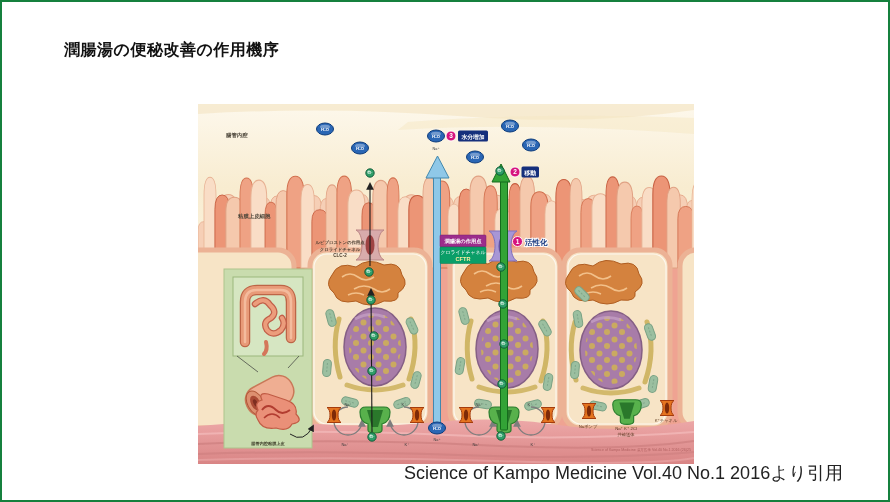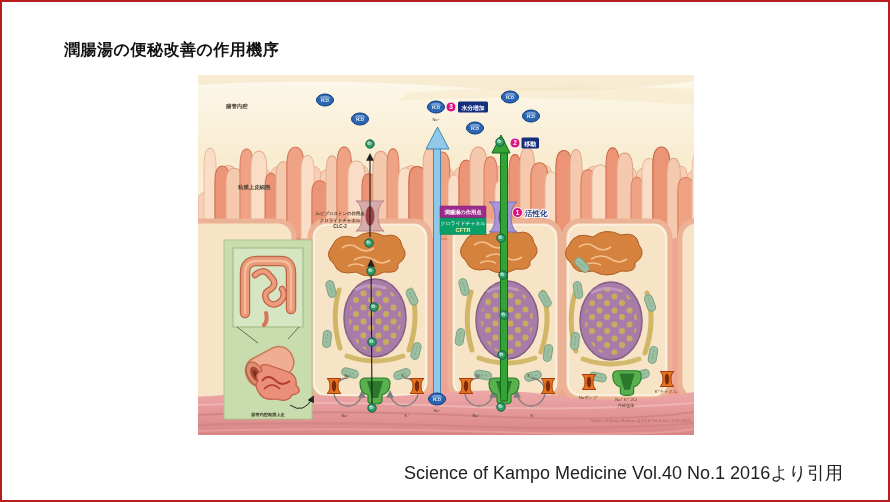--- a/index.html
+++ b/index.html
@@ -1,19 +1,19 @@
 <!DOCTYPE html>
 <html><head>
 <meta charset="utf-8">
 <style>
   html,body{margin:0;padding:0;background:#fff;}
   body{width:890px;height:502px;font-family:"Liberation Sans","DejaVu Sans",sans-serif;}
-  .page{position:relative;width:890px;height:502px;box-sizing:border-box;border:2px solid #b91c1c;background:#fff;overflow:hidden;}
+  .page{position:relative;width:890px;height:502px;box-sizing:border-box;border:2px solid #15803d;background:#fff;overflow:hidden;}
   .slide-title{position:absolute;left:62px;top:38px;font-size:16px;font-weight:bold;color:#111;letter-spacing:.5px;}
-  .figure-wrap{position:absolute;left:196px;top:73px;width:496px;height:360px;}
+  .figure-wrap{position:absolute;left:196px;top:102px;width:496px;height:360px;}
   .citation{position:absolute;top:459px;right:45px;font-size:18px;color:#222;}
   svg text{font-family:"Liberation Sans","DejaVu Sans",sans-serif;}
 </style>
 </head>
 <body>
 
 <div class="page">
   <div class="slide-title">潤腸湯の便秘改善の作用機序</div>
 
   <div class="figure-wrap">

